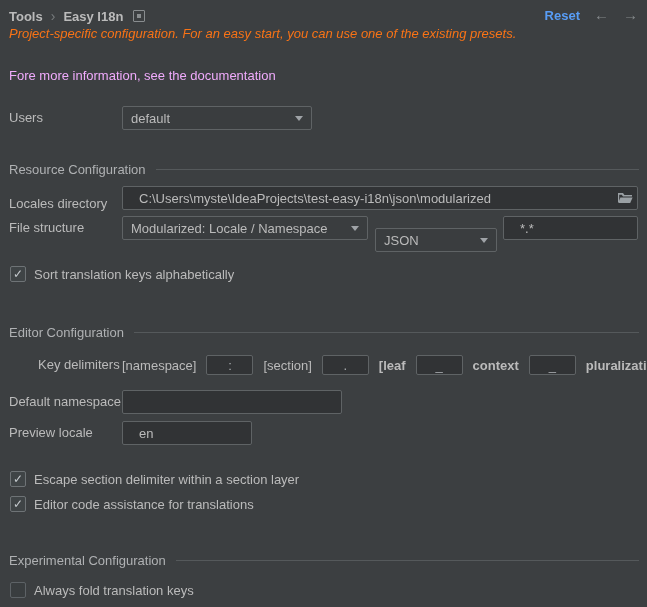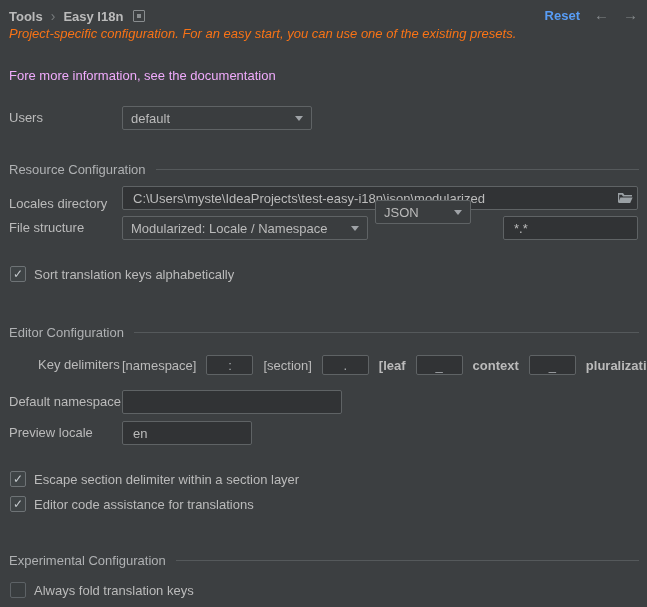--- a/index.html
+++ b/index.html
@@ -30,21 +30,21 @@
   .label { position:absolute; left:9px; line-height:24px; height:24px; color:#bbbbbb; white-space:nowrap; }
 
   
   .combo { position:absolute; height:24px; background:#3a3d3f; border:1px solid #5f6365; border-radius:2px;
            display:flex; align-items:center; padding:0 8px; cursor:pointer; }
   .combo-value { color:#bbbbbb; white-space:nowrap; overflow:hidden; }
   .combo-arrow { margin-left:auto; width:0; height:0; border-left:4px solid transparent; border-right:4px solid transparent; border-top:5px solid #9fa3a7; }
 
   
   .textfield { background:#313335; border:1px solid #5f6365; border-radius:2px; color:#bbbbbb;
-               font-family:"Liberation Sans", sans-serif; font-size:13px; padding:0 10px; height:24px; outline:none; }
+               font-family:"Liberation Sans", sans-serif; font-size:13px; padding:0 16px; height:24px; outline:none; }
   .abs { position:absolute; }
   .field-with-icon { position:absolute; height:24px; }
   .field-with-icon input { width:100%; height:100%; padding-right:28px; }
   .folder-btn { position:absolute; right:5px; top:4px; width:16px; height:16px; cursor:pointer; }
 
   
   .section-header { position:absolute; left:9px; right:8px; display:flex; align-items:center; height:16px; }
   .section-title { color:#afb1b3; white-space:nowrap; }
   .section-line { flex:1; height:1px; background:#55595b; margin-left:10px; }
 
@@ -105,21 +105,21 @@
         <path fill="#9aa0a4" d="M3.4 7.6 H15.6 L13.2 13 H1.2 Z"></path>
       </svg>
     </span>
   </div>
 
   <div class="label" style="top:216px;">File structure</div>
   <div class="combo" style="left:122px; top:216px; width:246px;">
     <span class="combo-value">Modularized: Locale / Namespace</span>
     <span class="combo-arrow"></span>
   </div>
-  <div class="combo" style="left:375px; top:200px; width:96px;">
+  <div class="combo" style="left:375px; top:228px; width:122px;">
     <span class="combo-value">JSON</span>
     <span class="combo-arrow"></span>
   </div>
   <input class="textfield abs" style="left: 503px; top: 216px; width: 135px;" value="*.*">
 
   <div class="cb-row" style="top:265px;">
     <span class="checkbox checked">
       <span class="check">✓</span>
     </span>
     <span class="cb-label">Sort translation keys alphabetically</span>

